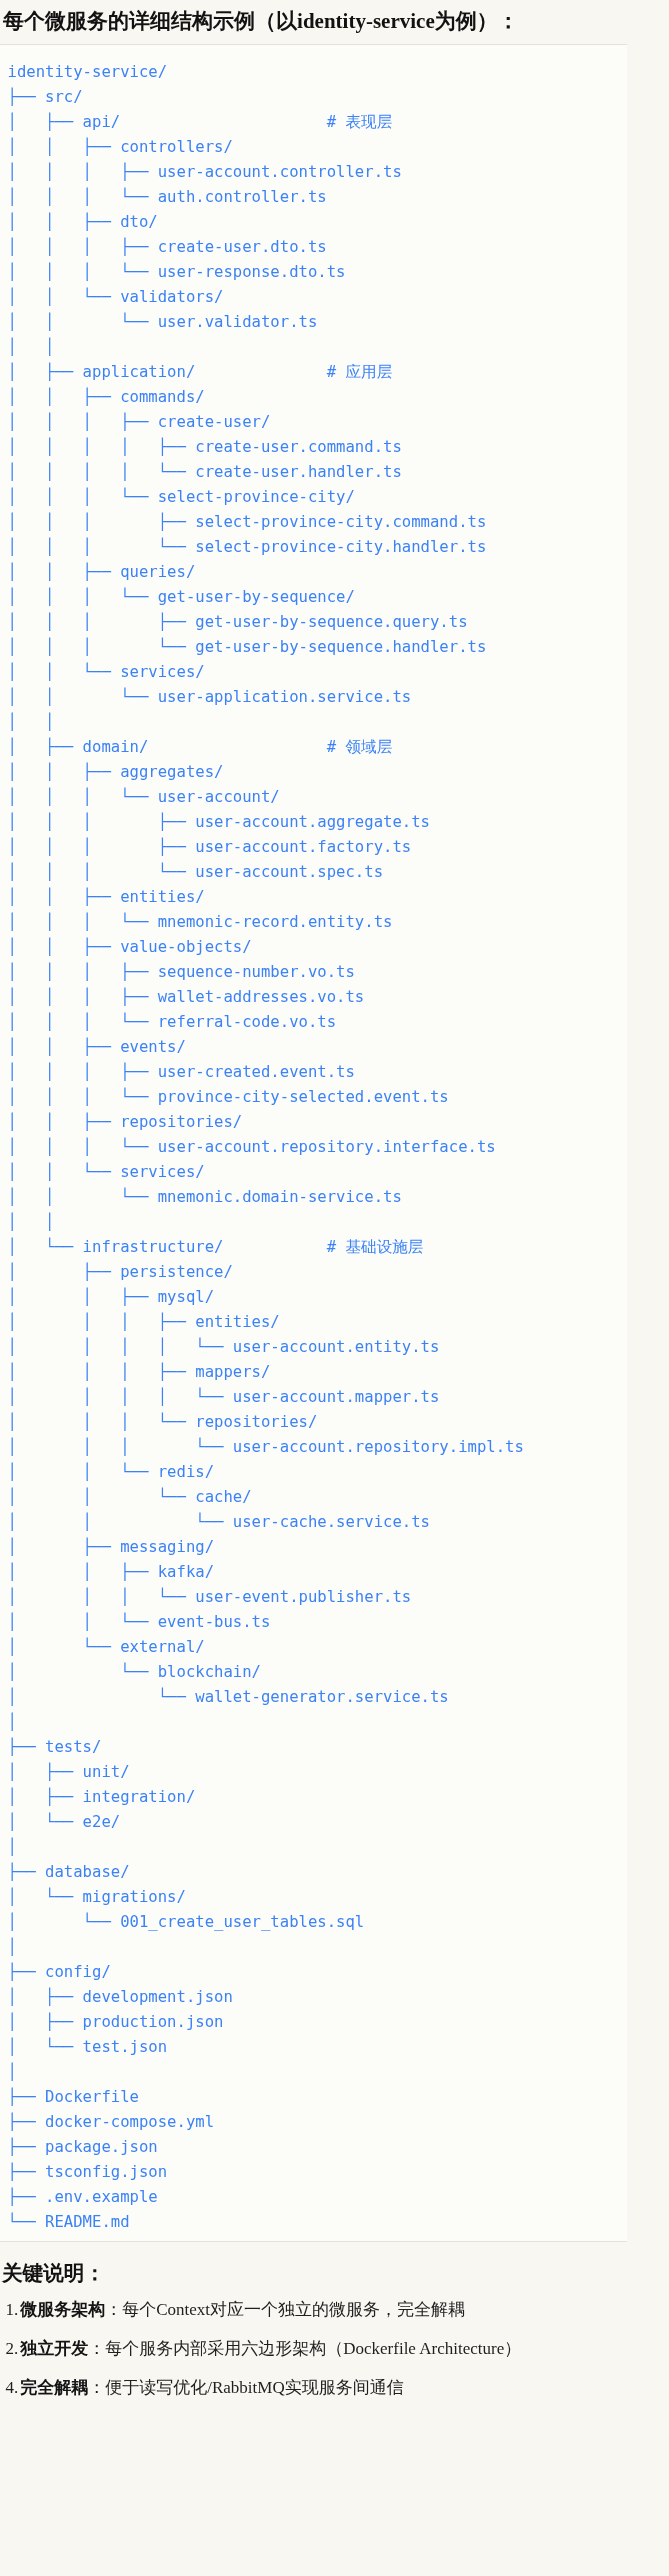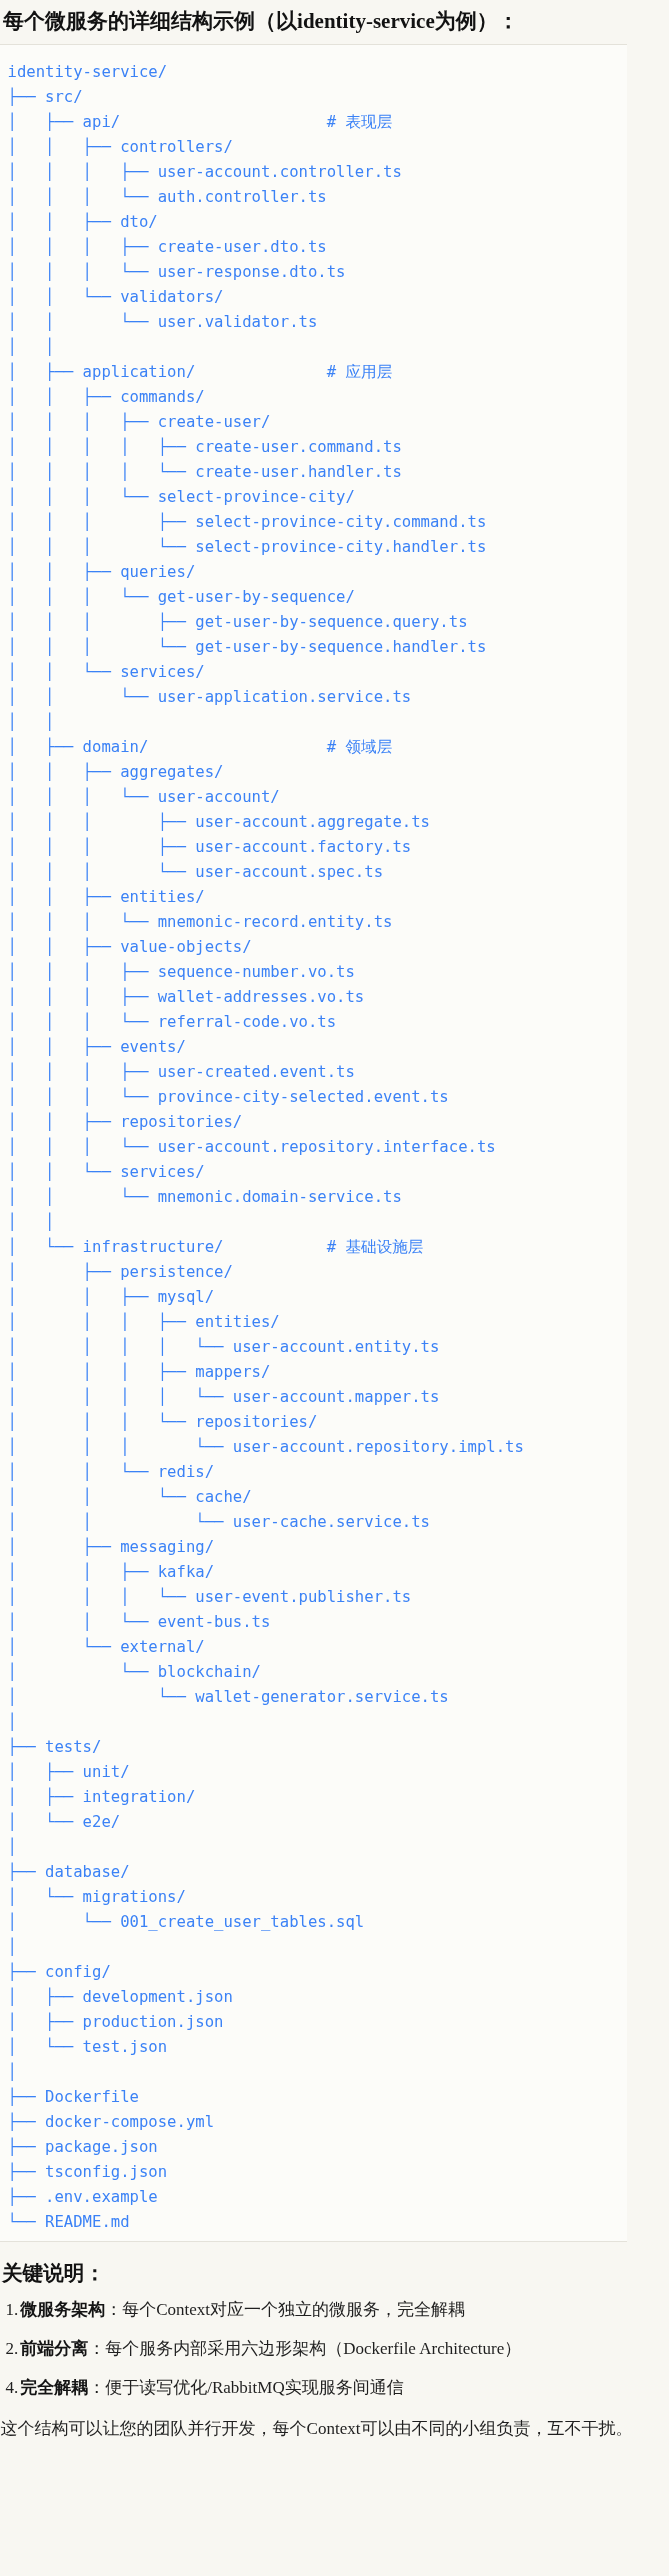--- a/index.html
+++ b/index.html
@@ -169,20 +169,19 @@
 ├── docker-compose.yml
 ├── package.json
 ├── tsconfig.json
 ├── .env.example
 └── README.md</pre>
 
   <h2 class="notes-heading">关键说明：</h2>
 
   <ol class="notes-list" id="notes-list">
       <li><span class="num">1.</span><strong>微服务架构</strong><span>：每个Context对应一个独立的微服务，完全解耦</span></li>
-      <li><span class="num">2.</span><strong>前端分离</strong><span>：每个服务内部采用六边形架构（Dockerfile Architecture）</span></li>
+      <li><span class="num">2.</span><strong>独立开发</strong><span>：每个服务内部采用六边形架构（Dockerfile Architecture）</span></li>
       <li><span class="num">4.</span><strong>完全解耦</strong><span>：便于读写优化/RabbitMQ实现服务间通信</span></li>
     </ol>
 
-  <p class="footer-note">这个结构可以让您的团队并行开发，每个Context可以由不同的小组负责，互不干扰。</p>
 
 </div>
 
 
 </body></html>

